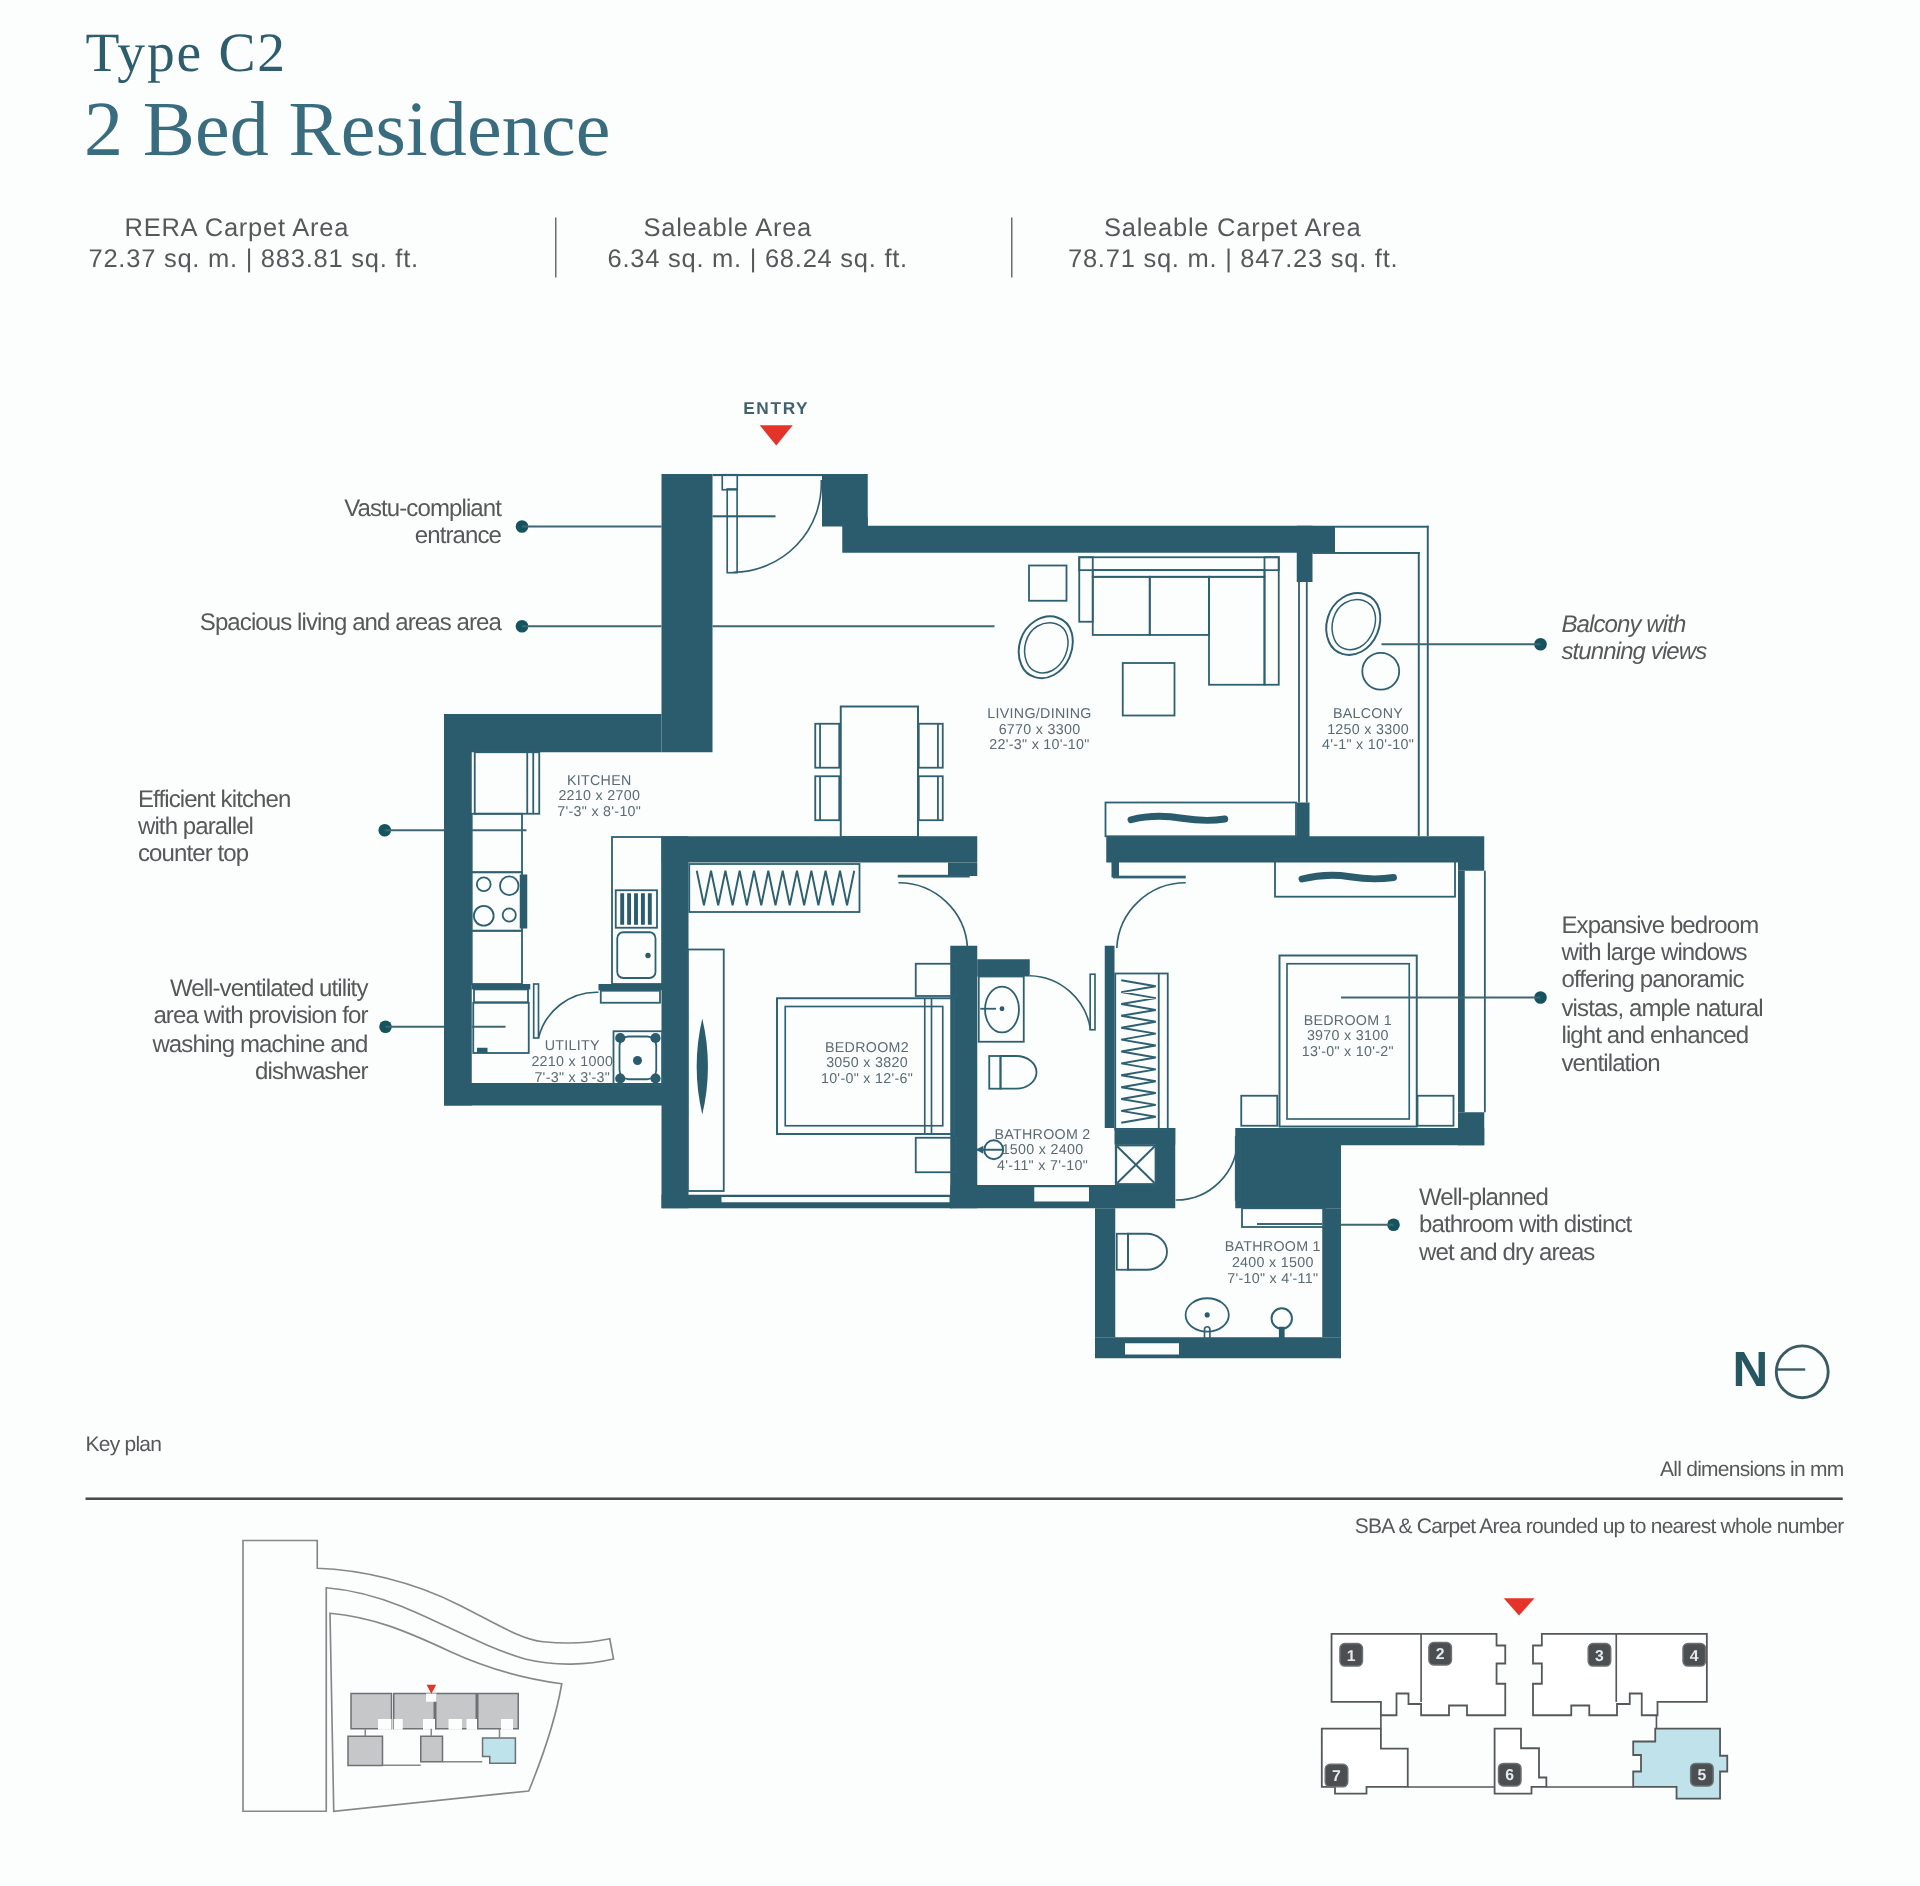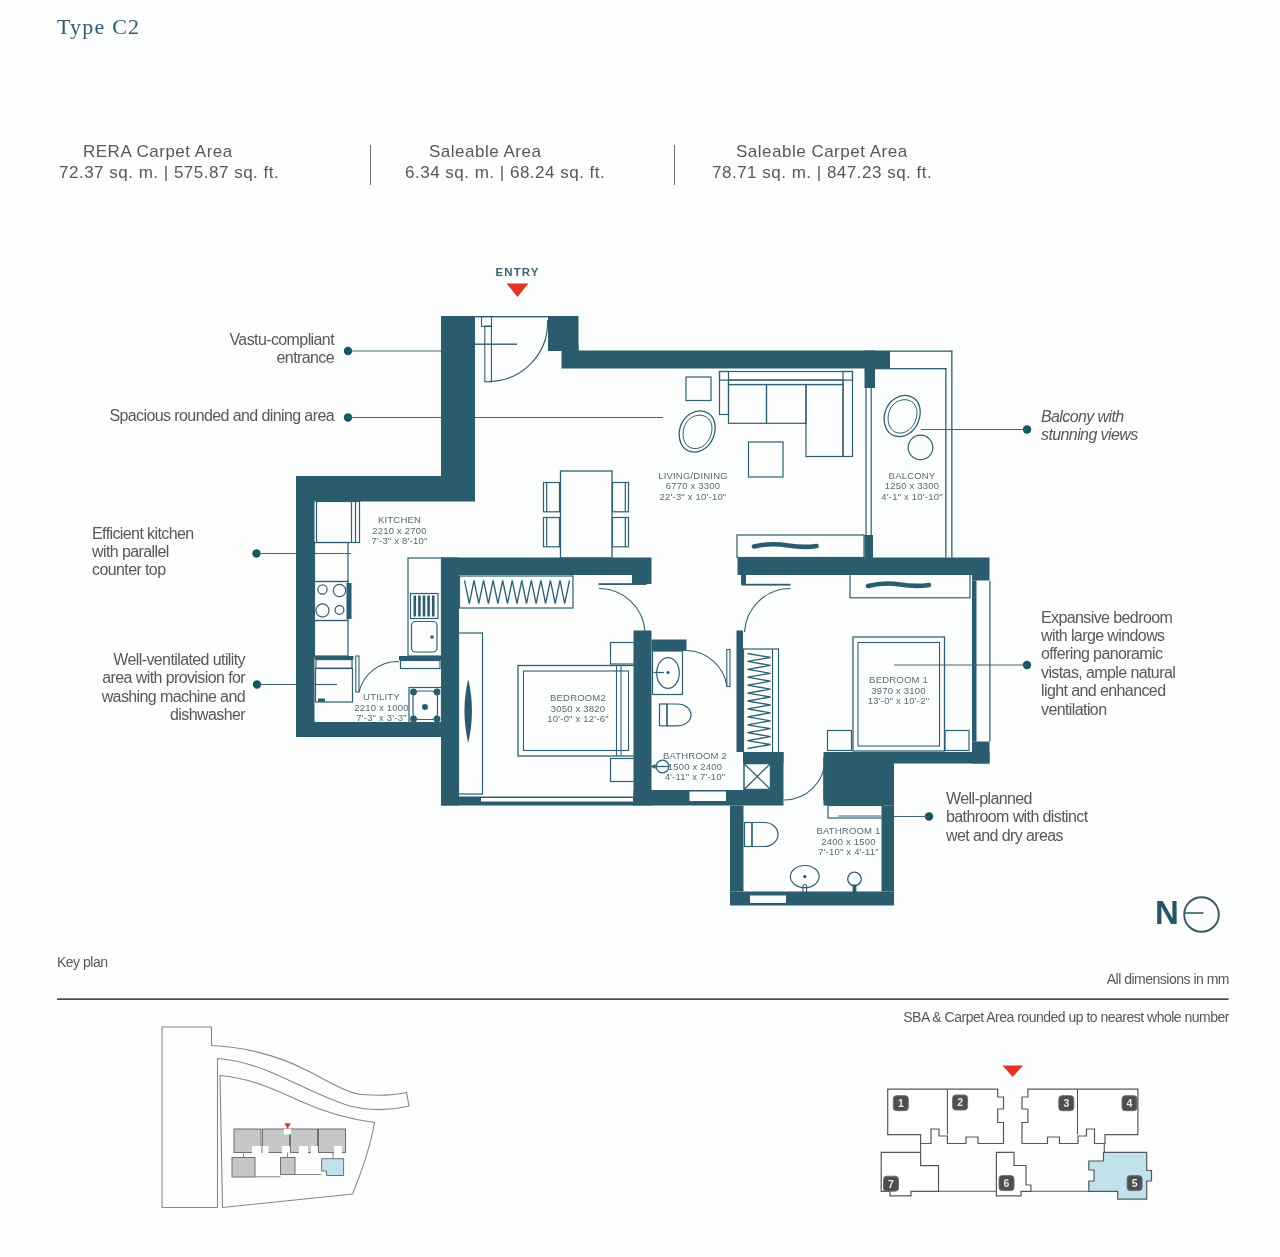--- a/index.html
+++ b/index.html
@@ -7,26 +7,27 @@
           font-family: 'Liberation Sans', sans-serif; }
   .abs { position: absolute; }
   .callout { font-size: 16px; line-height: 18.4px; color: #57585a; letter-spacing: -0.6px; }
   .stat-label { font-size: 17px; line-height: 20px; color: #57585a; letter-spacing: 0.5px; margin-left: 24px; }
   .stat-value { font-size: 17px; line-height: 20px; color: #57585a; letter-spacing: 0.5px; margin-top: 1px; }
 </style>
 </head>
 <body>
 <div id="page">
 
-<div class="abs" style="left:57px; top:14px; font-family:'Liberation Serif', serif; font-size:22px; color:#2e5d6e; letter-spacing:1.2px;">Type C2</div>
-
+<div class="abs" style="left:57px; top:14px; font-family:'Liberation Serif', serif; font-size:37px; color:#2e5d6e; letter-spacing:1.2px;">Type C2</div>
+
+<div class="abs" style="left:56px; top:57px; font-family:'Liberation Serif', serif; font-size:52px; font-weight:normal; color:#3a6c80; letter-spacing:0.1px;">2 Bed Residence</div>
 
 <div class="abs" style="left:59px; top:142px;">
   <div class="stat-label">RERA Carpet Area</div>
-  <div class="stat-value">72.37 sq. m. | 575.87 sq. ft.</div>
+  <div class="stat-value">72.37 sq. m. | 883.81 sq. ft.</div>
 </div>
 
 <div class="abs" style="left:369.5px; top:145px; width:1.6px; height:40px; background:#6b6c6e;"></div>
 
 <div class="abs" style="left:405px; top:142px;">
   <div class="stat-label">Saleable Area</div>
   <div class="stat-value">6.34 sq. m. | 68.24 sq. ft.</div>
 </div>
 
 <div class="abs" style="left:673.5px; top:145px; width:1.6px; height:40px; background:#6b6c6e;"></div>
@@ -384,21 +385,21 @@
 <rect x="883.5" y="1176.2" width="15" height="15" rx="3.2" fill="#4c4f52" stroke="#6e7173" stroke-width="1"></rect>
 <text x="891.0" y="1187.5" font-family="'Liberation Sans', sans-serif" font-size="10.5" font-weight="bold" fill="#e8e9ea" text-anchor="middle">7</text>
 <rect x="999.0" y="1175.6" width="15" height="15" rx="3.2" fill="#4c4f52" stroke="#6e7173" stroke-width="1"></rect>
 <text x="1006.5" y="1186.8999999999999" font-family="'Liberation Sans', sans-serif" font-size="10.5" font-weight="bold" fill="#e8e9ea" text-anchor="middle">6</text>
 <rect x="1127.1" y="1175.6" width="15" height="15" rx="3.2" fill="#4c4f52" stroke="#6e7173" stroke-width="1"></rect>
 <text x="1134.6" y="1186.8999999999999" font-family="'Liberation Sans', sans-serif" font-size="10.5" font-weight="bold" fill="#e8e9ea" text-anchor="middle">5</text>
 </svg>
 
 <div class="abs callout" style="left:133px; top:331px; width:201px; text-align:right;">Vastu-compliant<br>entrance</div>
 
-<div class="abs callout" style="left:83px; top:406.5px; width:251px; text-align:right;">Spacious rounded and dining area</div>
+<div class="abs callout" style="left:83px; top:406.5px; width:251px; text-align:right;">Spacious living and areas area</div>
 
 <div class="abs callout" style="left:92px; top:524.5px; width:150px; text-align:left;">Efficient kitchen<br>with parallel<br>counter top</div>
 
 <div class="abs callout" style="left:45px; top:651px; width:200px; text-align:right;">Well-ventilated utility<br>area with provision for<br>washing machine and<br>dishwasher</div>
 
 <div class="abs callout" style="left:1041px; top:408px; width:160px;font-style:italic;">Balcony with<br>stunning views</div>
 
 <div class="abs callout" style="left:1041px; top:608.5px; width:170px;">Expansive bedroom<br>with large windows<br>offering panoramic<br>vistas, ample natural<br>light and enhanced<br>ventilation</div>
 
 <div class="abs callout" style="left:946px; top:790px; width:190px;">Well-planned<br>bathroom with distinct<br>wet and dry areas</div>

